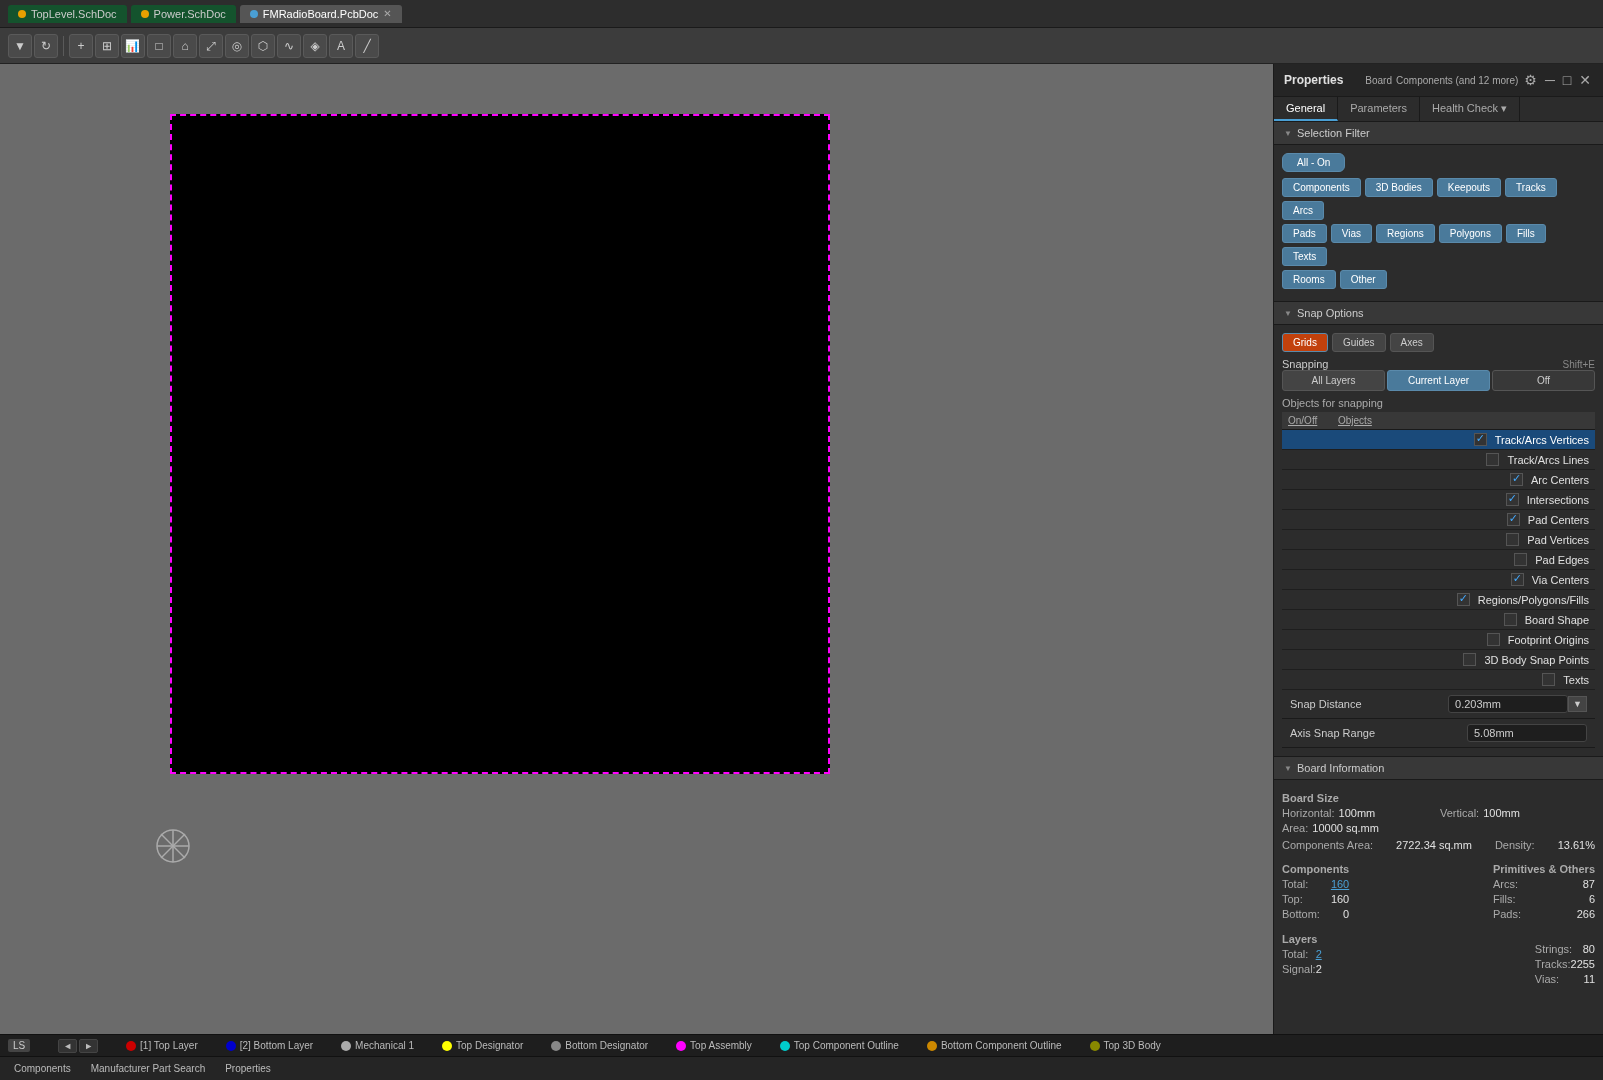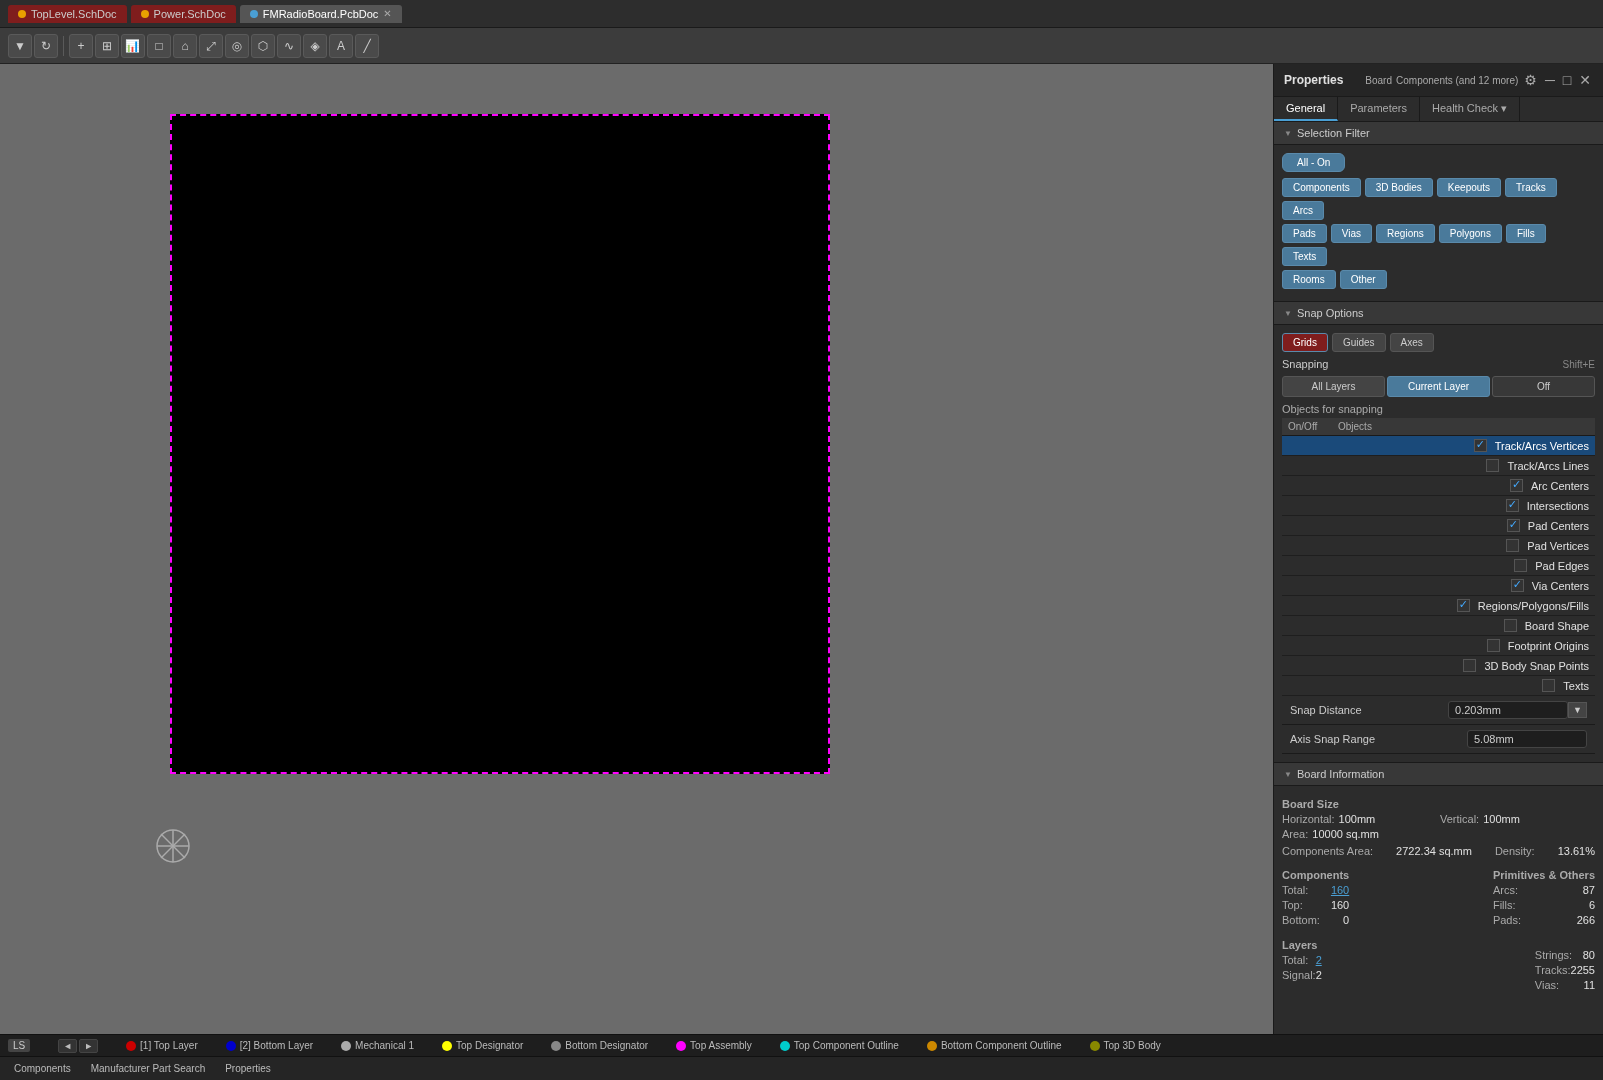--- a/index.html
+++ b/index.html
@@ -23,21 +23,21 @@
       align-items: center;
       padding: 0 8px;
       gap: 4px;
       border-bottom: 1px solid #1a1a1a;
       flex-shrink: 0;
     }
     .tab {
       display: flex;
       align-items: center;
       padding: 3px 10px;
-      background: #7f1d1d;
+      background: #14532d;
       border-radius: 3px 3px 0 0;
       gap: 5px;
       cursor: pointer;
       font-size: 11px;
       color: #ccc;
     }
     .tab.active {
       background: #555;
       color: #fff;
     }
@@ -267,30 +267,29 @@
     .snap-btn {
       padding: 3px 10px;
       background: #444;
       border: 1px solid #555;
       border-radius: 3px;
       color: #ccc;
       cursor: pointer;
       font-size: 10px;
     }
     .snap-btn.active {
-      background: #7f1d1d;
+      background: #c2410c;
       border-color: #5a8aab;
       color: #fff;
     }
 
     .snapping-row {
       display: flex;
       justify-content: space-between;
       align-items: center;
-      margin-bottom: 6px;
       font-size: 11px;
       color: #ccc;
     }
     .shortcut {
       color: #888;
       font-size: 10px;
     }
 
     .layer-toggle-row {
       display: flex;
@@ -316,20 +315,21 @@
     .layer-toggle-btn.off {
       background: #383838;
     }
     .snap-table-header {
       display: flex;
       background: #383838;
       padding: 3px 6px;
       font-size: 10px;
       color: #aaa;
       border-bottom: 1px solid #1a1a1a;
+      text-decoration: underline;
     }
     .snap-table-col1 { width: 50px; }
     .snap-table-col2 { flex: 1; }
 
     .snap-item {
       display: flex;
       align-items: center;
       padding: 3px 6px;
       border-bottom: 1px solid #1e1e1e;
       font-size: 11px;

